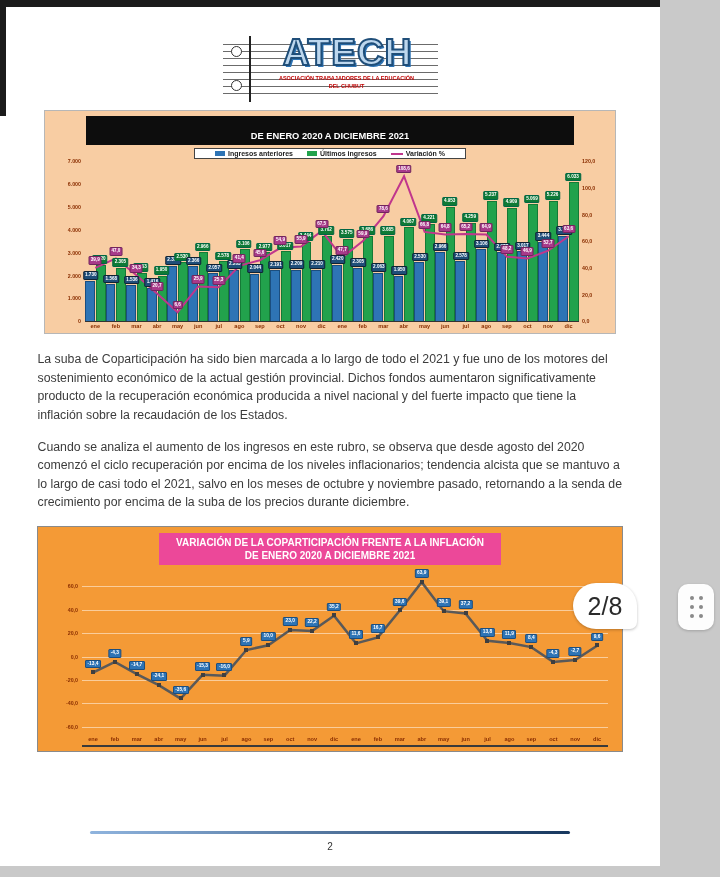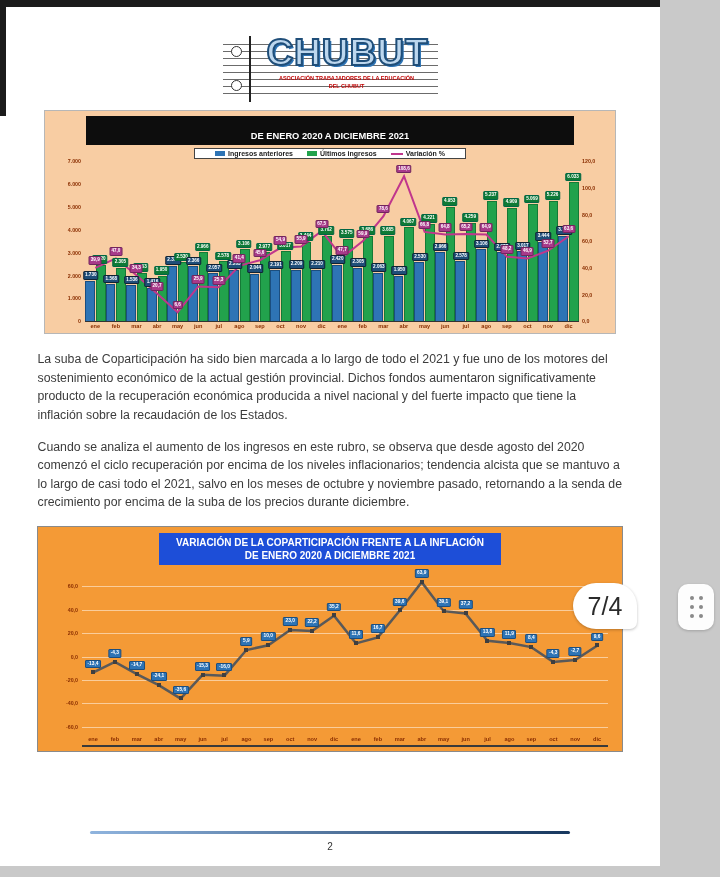--- a/index.html
+++ b/index.html
@@ -58,21 +58,21 @@
   .yticks-right{position:absolute;right:-29px;top:0;height:100%;width:26px;}
   .ytick{position:absolute;width:100%;font-size:5.3px;font-weight:bold;color:#8a2e00;}
   .yticks-left .ytick{text-align:right;}
   .yticks-right .ytick{text-align:left;}
   .xlabels{display:flex;margin:2px 30px 0 34px;}
   .xlabels .xl{flex:1;text-align:center;font-size:5.6px;font-weight:bold;color:#8a2e00;}
 
   
   .chart2{position:relative;width:568px;margin:6px auto 0 auto;background:#f49a36;
     border:1px solid #8a8a8a;padding:6px 8px 3px 8px;}
-  .c2-title{width:58%;margin:0 auto;background:#1d4ed8;color:#fff;font-weight:bold;
+  .c2-title{width:58%;margin:0 auto;background:#ec4899;color:#fff;font-weight:bold;
     font-size:10px;text-align:center;line-height:1.3;padding:3px 6px;}
   .c2-body{position:relative;margin:10px 6px 0 36px;height:158px;}
   .c2-plot{position:relative;height:100%;}
   .gridline{position:absolute;left:0;right:0;border-top:1px solid rgba(255,255,255,0.5);}
   .c2-line{position:absolute;left:0;top:0;width:100%;height:100%;z-index:2;}
   .marker{position:absolute;width:4px;height:4px;background:#3f3f3f;z-index:3;
     transform:translate(-50%,50%);}
   .chip2{position:absolute;transform:translateX(-50%);background:#2e74b5;border:0.5px solid #1b4e7f;
     color:#fff;font-size:4.8px;font-weight:bold;padding:1px 1.5px;line-height:1;
     white-space:nowrap;z-index:4;border-radius:1px;}
@@ -101,21 +101,21 @@
 </head>
 <body>
 
 <div class="page">
   <div class="edge-top"></div>
   <div class="edge-left"></div>
 
   <div class="logo">
     <span class="ring r1"></span>
     <span class="ring r2"></span>
-    <div class="logo-main">CHUBUT</div>
+    <div class="logo-main">ATECH</div>
     <div class="logo-sub">ASOCIACIÓN TRABAJADORES DE LA EDUCACIÓN</div>
     <div class="logo-sub2">DEL CHUBUT</div>
   </div>
 
 
   <div class="chart1">
     <div class="c1-title">
       <br>
       <span>DE ENERO 2020 A DICIEMBRE 2021</span>
     </div>
@@ -462,21 +462,21 @@
       </div>
   </div>
 
   <div class="footer">
     <div class="divider"></div>
     <div class="page-num">2</div>
   </div>
 </div>
 
 <div class="page-indicator">
-  <span>7/4</span>
+  <span>2/8</span>
 </div>
 
 <div class="grip">
   <div class="grip-dots">
     <span></span>
       <span></span>
       <span></span>
       <span></span>
       <span></span>
       <span></span>

